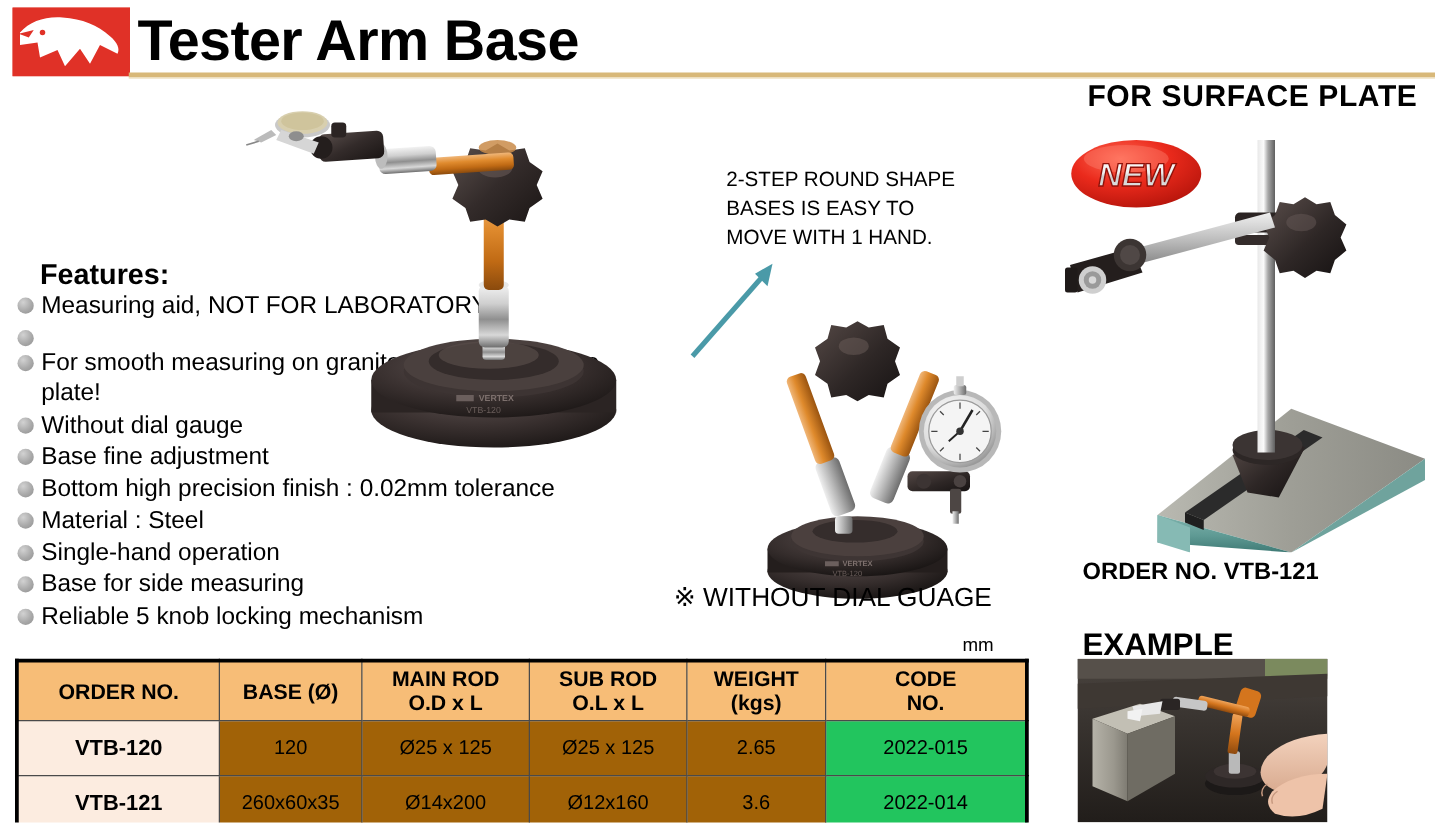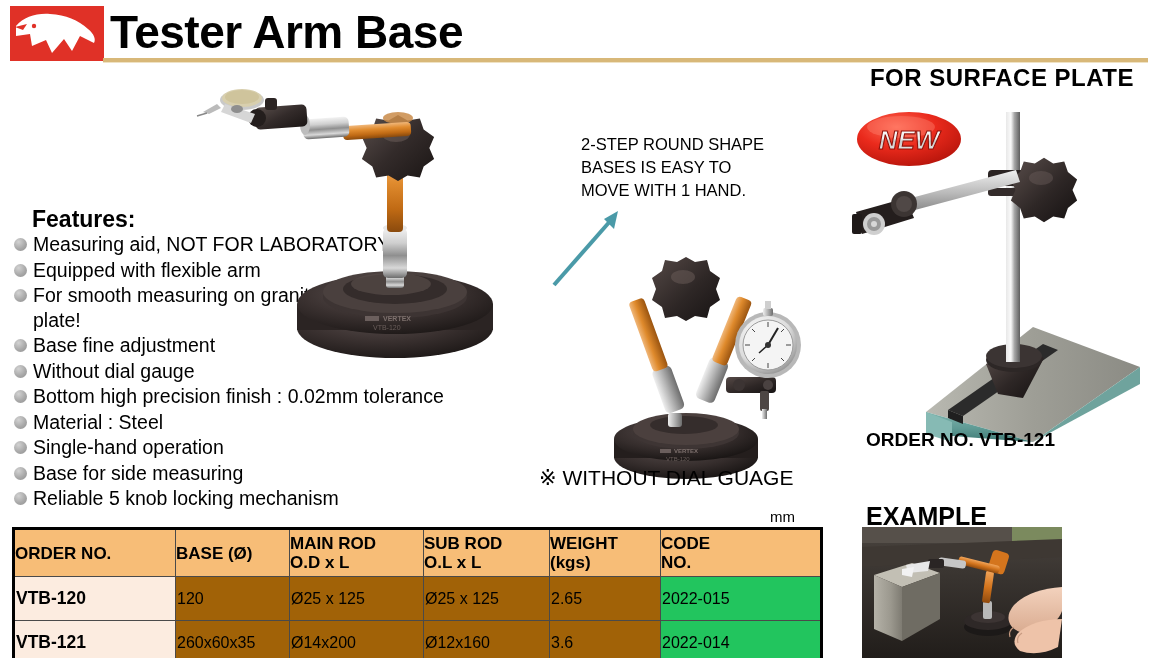--- a/index.html
+++ b/index.html
@@ -36,37 +36,37 @@
   
   #dial-note{left:539px;top:466px;font-size:21px;white-space:nowrap;}
   #unit-label{left:770px;top:508px;font-size:15px;}
 
   
   #spec-table{
     left:12px;top:527px;width:800px;border-collapse:collapse;
     border:3px solid #000;table-layout:fixed;
   }
   #spec-table th,#spec-table td{
-    border:1px solid #4a4a4a;text-align:left;vertical-align:middle;
+    border:1px solid #4a4a4a;text-align:center;vertical-align:middle;
   }
   #spec-table thead th{
     background:#f7bd77;font-size:17px;font-weight:bold;height:42px;line-height:19px;padding:2px 0;
   }
   #spec-table tbody td{height:41px;font-size:16px;background:#a16207;}
   #spec-table tbody td.tint{background:#fcece0;font-weight:bold;font-size:17.5px;}
   #spec-table tbody td.tint-plain{background:#22c55e;font-weight:normal;font-size:16px;}
   .c0{width:160px;} .c1{width:113px;} .c2{width:133px;}
   .c3{width:125px;} .c4{width:110px;} .c5{width:159px;}
 
   
   #surface-plate-title{
     right:18px;top:64px;font-size:24px;font-weight:bold;letter-spacing:0.5px;white-space:nowrap;text-align:right;
   }
   #new-badge{left:855px;top:110px;width:108px;height:58px;}
-  #order-no-121{left:866px;top:429px;font-size:19px;font-weight:bold;white-space:nowrap;}
+  #order-no-121{left:866px;top:447px;font-size:19px;font-weight:bold;white-space:nowrap;}
   #example-title{left:866px;top:502px;font-size:25px;font-weight:bold;}
 
   
   #photo-main{left:195px;top:78px;width:400px;height:290px;}
   #photo-dial{left:608px;top:245px;width:220px;height:245px;}
   #photo-surface{left:848px;top:112px;width:300px;height:330px;}
   #photo-example{left:862px;top:527px;width:200px;height:131px;}
   .photo svg{display:block;width:100%;height:100%;}
 </style>
 </head>
@@ -87,33 +87,32 @@
 <div class="abs" id="header-rule-2"></div>
 
 <div class="abs" id="features-title">Features:</div>
 <div class="abs" id="features-list">
   <div class="feat-row">
     <span class="feat-bullet"></span>
     <span class="feat-text">Measuring aid, NOT FOR LABORATORY</span>
   </div>
   <div class="feat-row">
     <span class="feat-bullet"></span>
-    <span class="feat-text">Equipped with flexible arm</span>
   </div>
   <div class="feat-row">
     <span class="feat-bullet"></span>
     <span class="feat-text">For smooth measuring on granite / cast iron surface plate!</span>
   </div>
   <div class="feat-row">
     <span class="feat-bullet"></span>
+    <span class="feat-text">Without dial gauge</span>
+  </div>
+  <div class="feat-row">
+    <span class="feat-bullet"></span>
     <span class="feat-text">Base fine adjustment</span>
-  </div>
-  <div class="feat-row">
-    <span class="feat-bullet"></span>
-    <span class="feat-text">Without dial gauge</span>
   </div>
   <div class="feat-row">
     <span class="feat-bullet"></span>
     <span class="feat-text">Bottom high precision finish : 0.02mm tolerance</span>
   </div>
   <div class="feat-row">
     <span class="feat-bullet"></span>
     <span class="feat-text">Material : Steel</span>
   </div>
   <div class="feat-row">

